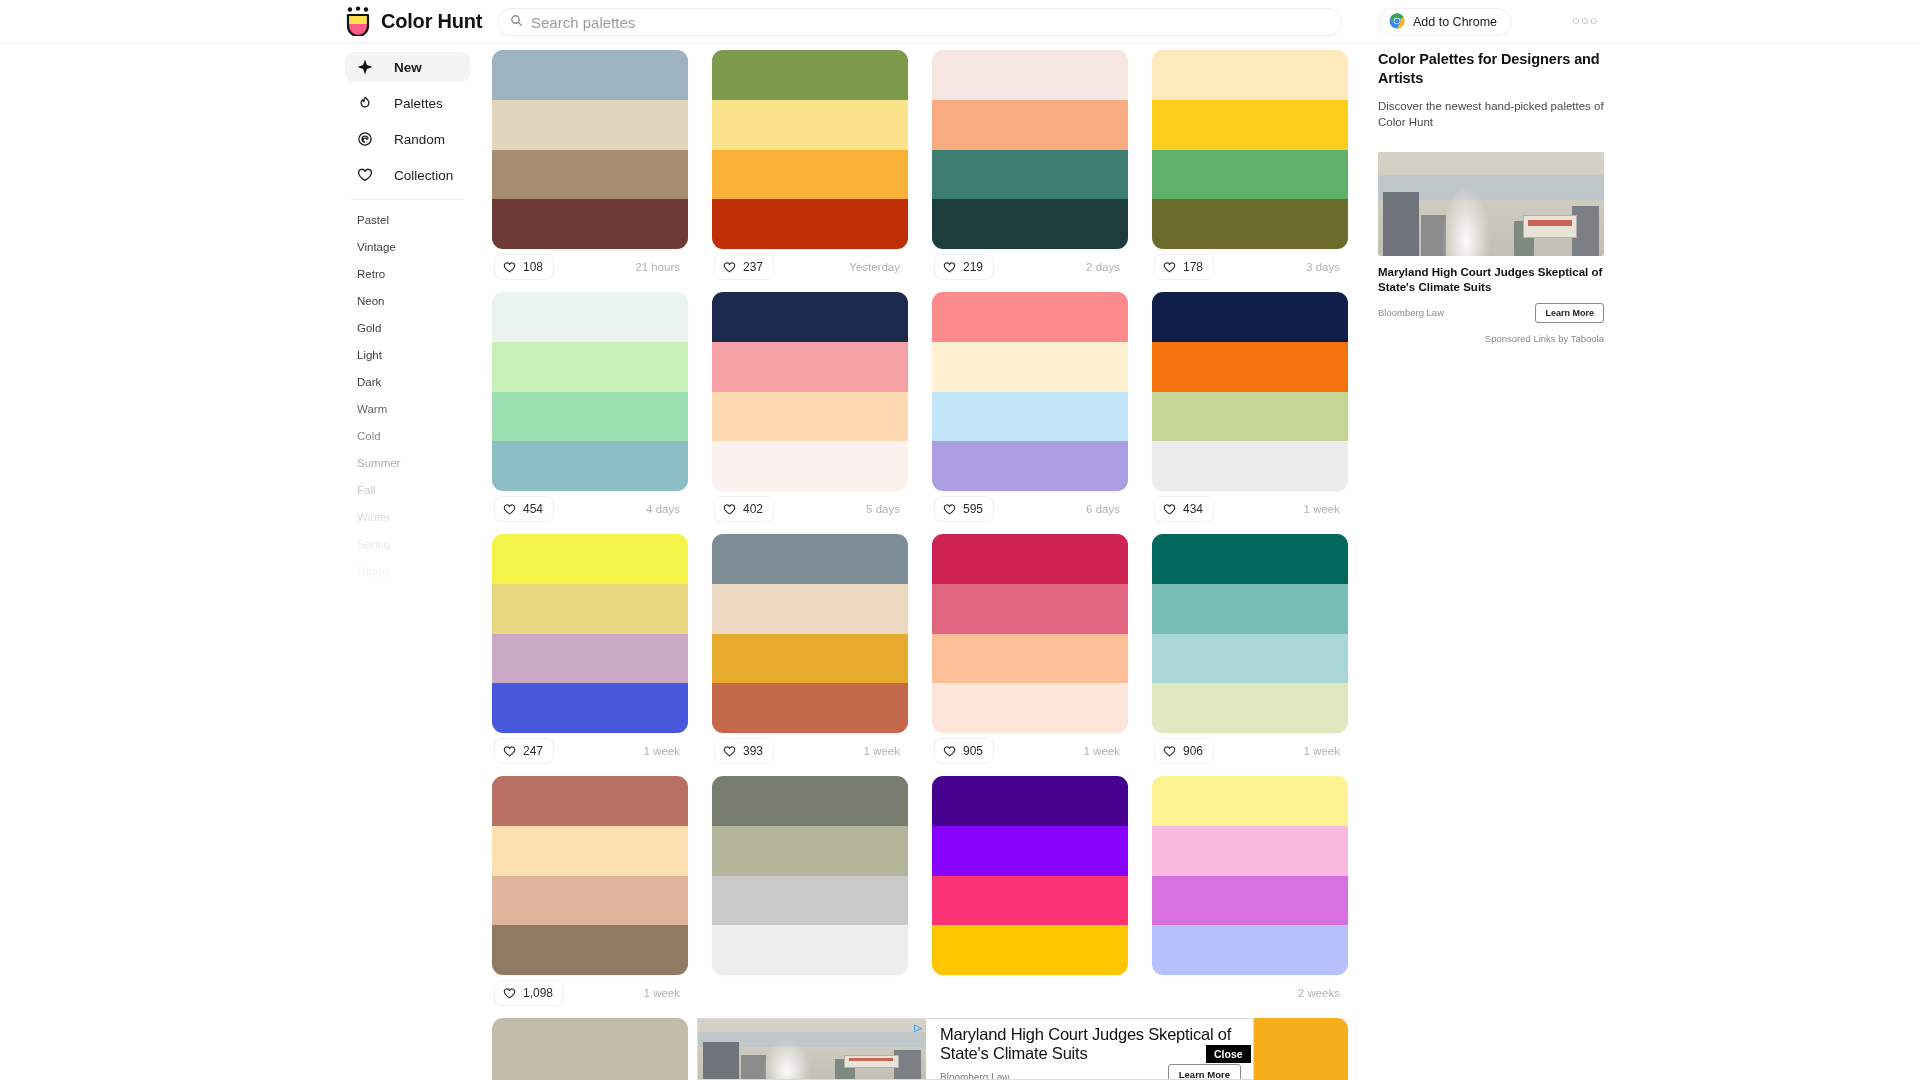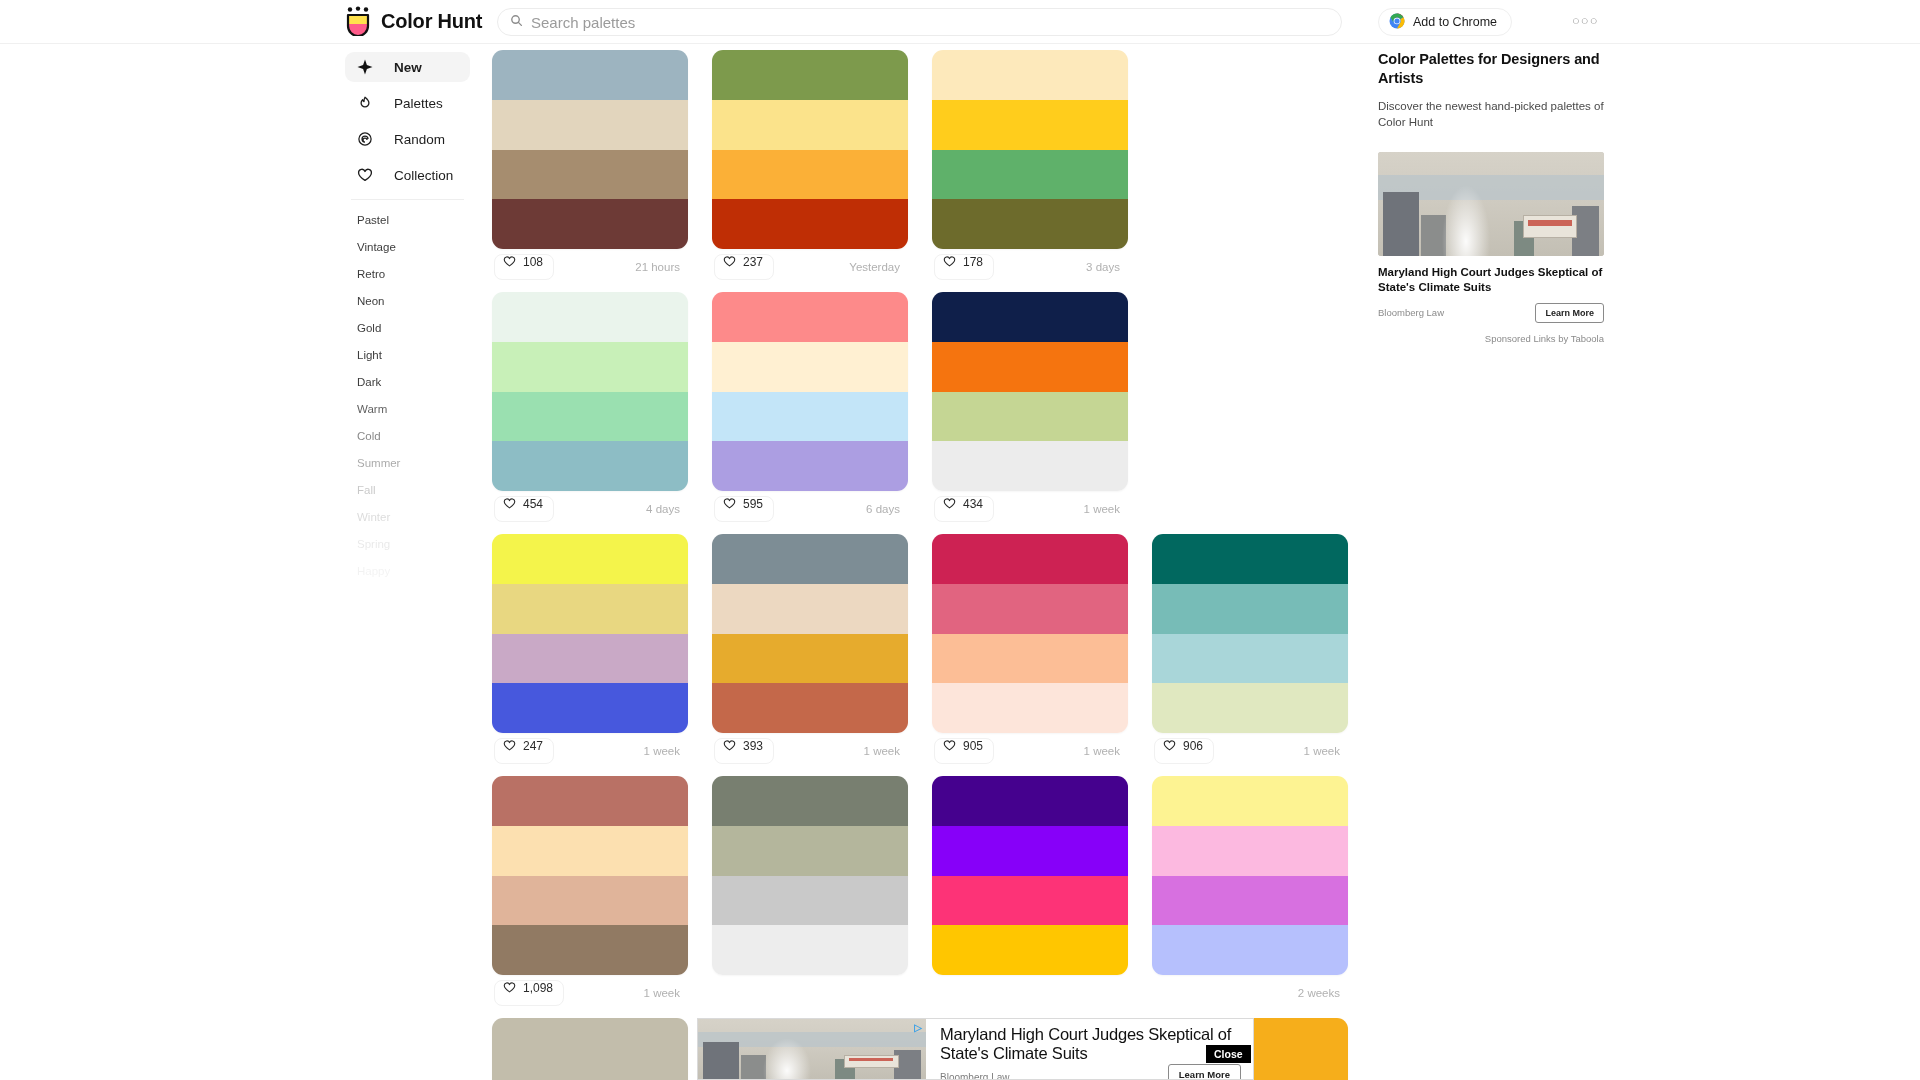--- a/index.html
+++ b/index.html
@@ -81,21 +81,21 @@
     width: 196px; height: 199px; border-radius: 11px; overflow: hidden;
     display: flex; flex-direction: column; cursor: pointer;
     box-shadow: 0 1px 2px rgba(0,0,0,.04);
   }
   .swatch { flex: 1 1 25%; }
   .meta {
     height: 36px; display: flex; align-items: center;
     justify-content: space-between; padding: 0 2px;
   }
   .like {
-    display: flex; gap: 7px;
+    display: flex; align-items: center; gap: 7px;
     height: 26px; padding: 0 10px 0 8px; border-radius: 8px;
     border: 1px solid #f1f1f1; background: #fff; cursor: pointer;
     font-size: 12px; font-weight: 500; color: #2b2b2b;
   }
   .heart { width: 13px; height: 13px; display: block; }
   .time { font-size: 11.5px; color: #b1b1b1; padding-right: 6px; }
 
   
   .rightpanel { position: absolute; left: 1378px; top: 50px; width: 228px; }
   .rp-title { font-size: 14.5px; font-weight: 700; line-height: 1.33; color: #111; letter-spacing: -.1px; }
@@ -285,20 +285,37 @@
             <span class="heart"><svg width="13" height="13" viewBox="0 0 16 16" fill="none" stroke="#2b2b2b" stroke-width="1.35">
                 <path d="M8 13.4 C3.2 10.2 1.6 8 1.6 5.9 A3.3 3.3 0 0 1 8 4.5 A3.3 3.3 0 0 1 14.4 5.9 C14.4 8 12.8 10.2 8 13.4 Z" stroke-linejoin="round"></path>
               </svg></span>
             <span>237</span>
           </div>
           <span class="time">Yesterday</span>
         </div>
       </div>
       <div class="card">
         <div class="swatches">
+          <div class="swatch" style="background: rgb(246, 230, 226);"></div>
+          <div class="swatch" style="background: rgb(248, 171, 128);"></div>
+          <div class="swatch" style="background: rgb(62, 125, 116);"></div>
+          <div class="swatch" style="background: rgb(29, 60, 60);"></div>
+        </div>
+        <div class="meta">
+          <div class="like">
+            <span class="heart"><svg width="13" height="13" viewBox="0 0 16 16" fill="none" stroke="#2b2b2b" stroke-width="1.35">
+                <path d="M8 13.4 C3.2 10.2 1.6 8 1.6 5.9 A3.3 3.3 0 0 1 8 4.5 A3.3 3.3 0 0 1 14.4 5.9 C14.4 8 12.8 10.2 8 13.4 Z" stroke-linejoin="round"></path>
+              </svg></span>
+            <span>219</span>
+          </div>
+          <span class="time">2 days</span>
+        </div>
+      </div>
+      <div class="card">
+        <div class="swatches">
           <div class="swatch" style="background: rgb(253, 233, 187);"></div>
           <div class="swatch" style="background: rgb(255, 205, 28);"></div>
           <div class="swatch" style="background: rgb(95, 177, 106);"></div>
           <div class="swatch" style="background: rgb(109, 107, 44);"></div>
         </div>
         <div class="meta">
           <div class="like">
             <span class="heart"><svg width="13" height="13" viewBox="0 0 16 16" fill="none" stroke="#2b2b2b" stroke-width="1.35">
                 <path d="M8 13.4 C3.2 10.2 1.6 8 1.6 5.9 A3.3 3.3 0 0 1 8 4.5 A3.3 3.3 0 0 1 14.4 5.9 C14.4 8 12.8 10.2 8 13.4 Z" stroke-linejoin="round"></path>
               </svg></span>
@@ -317,20 +334,37 @@
           <div class="swatch" style="background: rgb(141, 189, 197);"></div>
         </div>
         <div class="meta">
           <div class="like">
             <span class="heart"><svg width="13" height="13" viewBox="0 0 16 16" fill="none" stroke="#2b2b2b" stroke-width="1.35">
                 <path d="M8 13.4 C3.2 10.2 1.6 8 1.6 5.9 A3.3 3.3 0 0 1 8 4.5 A3.3 3.3 0 0 1 14.4 5.9 C14.4 8 12.8 10.2 8 13.4 Z" stroke-linejoin="round"></path>
               </svg></span>
             <span>454</span>
           </div>
           <span class="time">4 days</span>
+        </div>
+      </div>
+      <div class="card">
+        <div class="swatches">
+          <div class="swatch" style="background: rgb(28, 42, 78);"></div>
+          <div class="swatch" style="background: rgb(245, 160, 165);"></div>
+          <div class="swatch" style="background: rgb(253, 216, 177);"></div>
+          <div class="swatch" style="background: rgb(253, 241, 239);"></div>
+        </div>
+        <div class="meta">
+          <div class="like">
+            <span class="heart"><svg width="13" height="13" viewBox="0 0 16 16" fill="none" stroke="#2b2b2b" stroke-width="1.35">
+                <path d="M8 13.4 C3.2 10.2 1.6 8 1.6 5.9 A3.3 3.3 0 0 1 8 4.5 A3.3 3.3 0 0 1 14.4 5.9 C14.4 8 12.8 10.2 8 13.4 Z" stroke-linejoin="round"></path>
+              </svg></span>
+            <span>402</span>
+          </div>
+          <span class="time">5 days</span>
         </div>
       </div>
       <div class="card">
         <div class="swatches">
           <div class="swatch" style="background: rgb(253, 138, 138);"></div>
           <div class="swatch" style="background: rgb(255, 240, 210);"></div>
           <div class="swatch" style="background: rgb(195, 229, 248);"></div>
           <div class="swatch" style="background: rgb(172, 158, 226);"></div>
         </div>
         <div class="meta">

